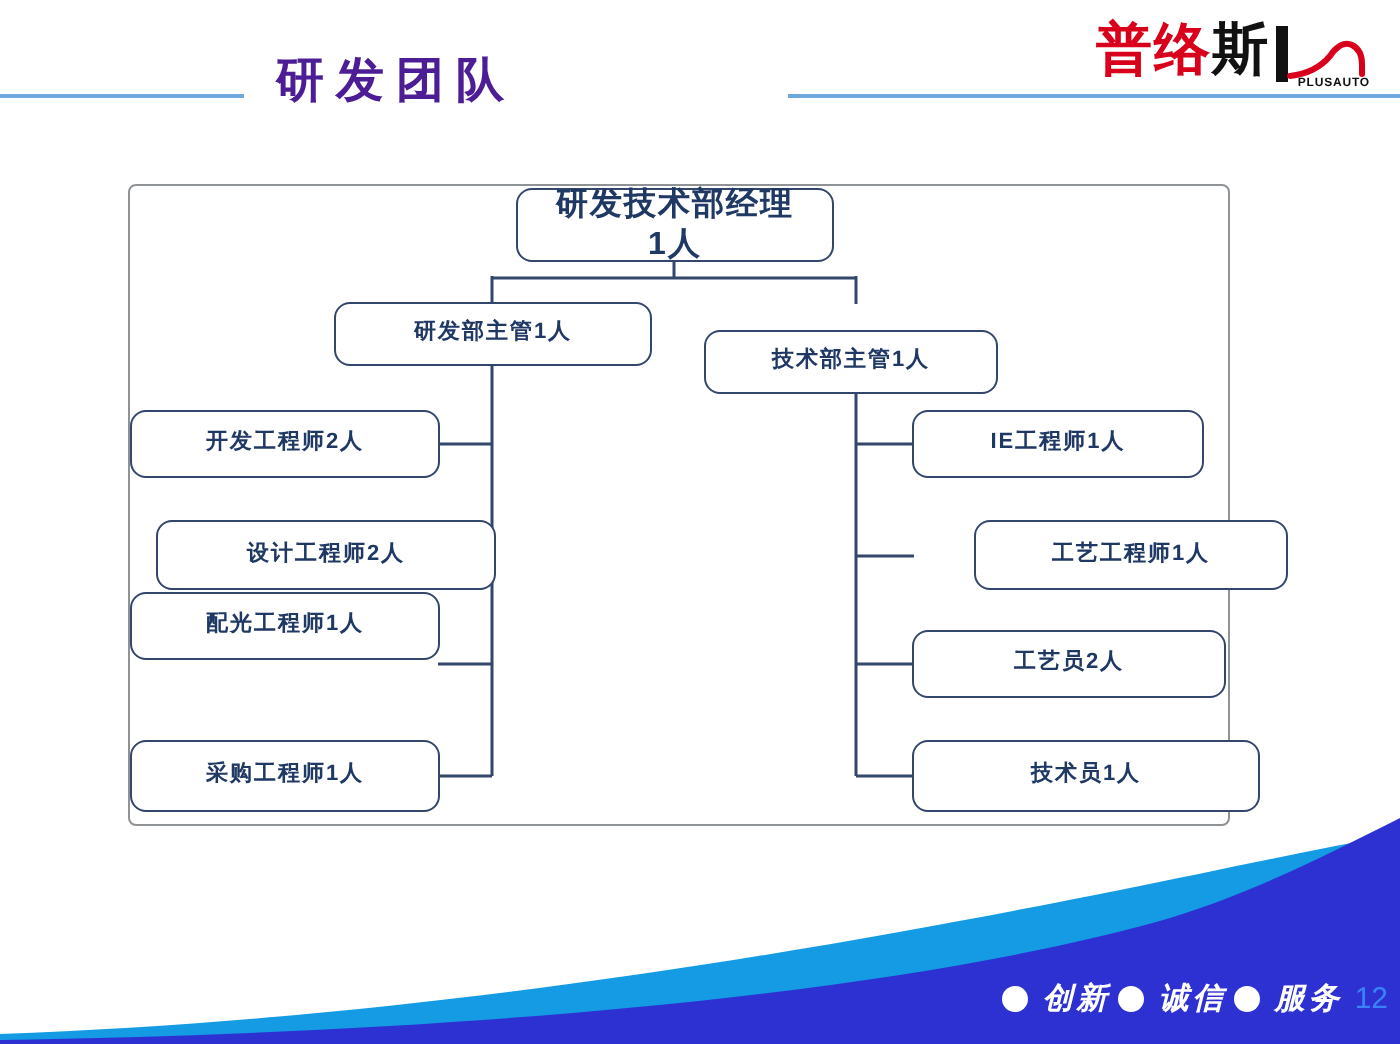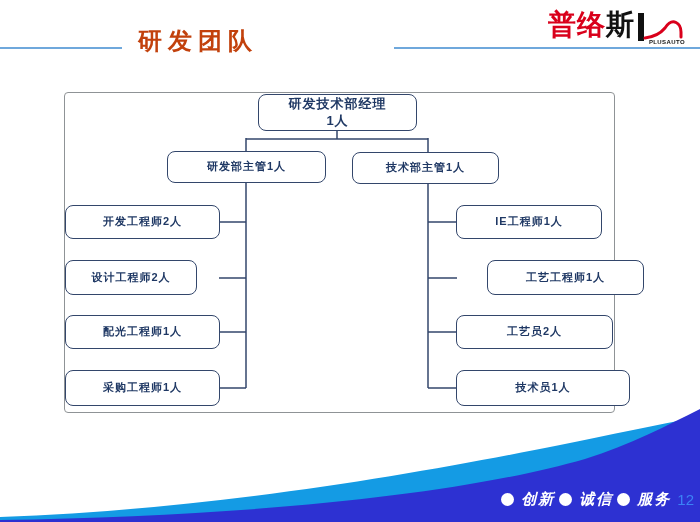--- a/index.html
+++ b/index.html
@@ -7,21 +7,21 @@
     position:relative;width:700px;height:522px;background:#ffffff;
     overflow:hidden;font-family:"Liberation Sans",sans-serif;
     margin:0 auto;
   }
   
   .header-line{position:absolute;height:2px;background:var(--accent-line);top:47px;}
   .header-line-left{left:0;width:122px;}
   .header-line-right{left:394px;width:306px;}
   .slide-title{
     position:absolute;left:138px;top:29px;margin:0;
-    font-size:24px;font-weight:700;color:#c2410c;letter-spacing:6px;line-height:1;
+    font-size:24px;font-weight:700;color:#4c1d95;letter-spacing:6px;line-height:1;
   }
   
   .logo{position:absolute;left:548px;top:8px;display:flex;align-items:flex-start;}
   .logo-char{font-size:28px;font-weight:900;line-height:1.2;letter-spacing:1px;}
   .logo-char.red{color:var(--logo-red);}
   .logo-char.black{color:#111111;}
   .logo-car{position:relative;width:48px;height:42px;margin-left:2px;}
   .logo-car svg{position:absolute;left:0;top:0;}
   .logo-subtext{
     position:absolute;right:0;bottom:5px;font-size:6px;font-weight:700;
@@ -35,26 +35,26 @@
   .connectors{position:absolute;left:0;top:0;pointer-events:none;}
   .connectors line{stroke:var(--node-border);stroke-width:1.5;}
   .node{
     position:absolute;background:#ffffff;
     border:1.6px solid var(--node-border);border-radius:8px;
     display:flex;flex-direction:column;align-items:center;justify-content:center;
     font-weight:700;font-size:11px;color:var(--node-text);
     letter-spacing:1px;text-align:center;line-height:1.25;
     box-sizing:border-box;
   }
-  .node-root{left:258px;top:94px;width:159px;height:37px;font-size:13px;}
+  .node-root{left:258px;top:94px;width:159px;height:37px;font-size:16px;}
   .node-m1{left:167px;top:151px;width:159px;height:32px;}
-  .node-m2{left:352px;top:152px;width:147px;height:32px;}
+  .node-m2{left:352px;top:165px;width:147px;height:32px;}
   .node-l0{left:65px;top:205px;width:155px;height:34px;}
-  .node-l1{left:65px;top:260px;width:132px;height:35px;}
-  .node-l2{left:65px;top:315px;width:155px;height:34px;}
+  .node-l1{left:78px;top:260px;width:170px;height:35px;}
+  .node-l2{left:65px;top:296px;width:155px;height:34px;}
   .node-l3{left:65px;top:370px;width:155px;height:36px;}
   .node-r0{left:456px;top:205px;width:146px;height:34px;}
   .node-r1{left:456px;top:260px;width:157px;height:35px;margin-left:31px;}
   .node-r2{left:456px;top:315px;width:157px;height:34px;}
   .node-r3{left:456px;top:370px;width:174px;height:36px;}
   
   .waves{position:absolute;left:0;bottom:0;}
   .wave-light{fill:var(--wave-light);}
   .wave-dark{fill:var(--wave-dark);}
   

